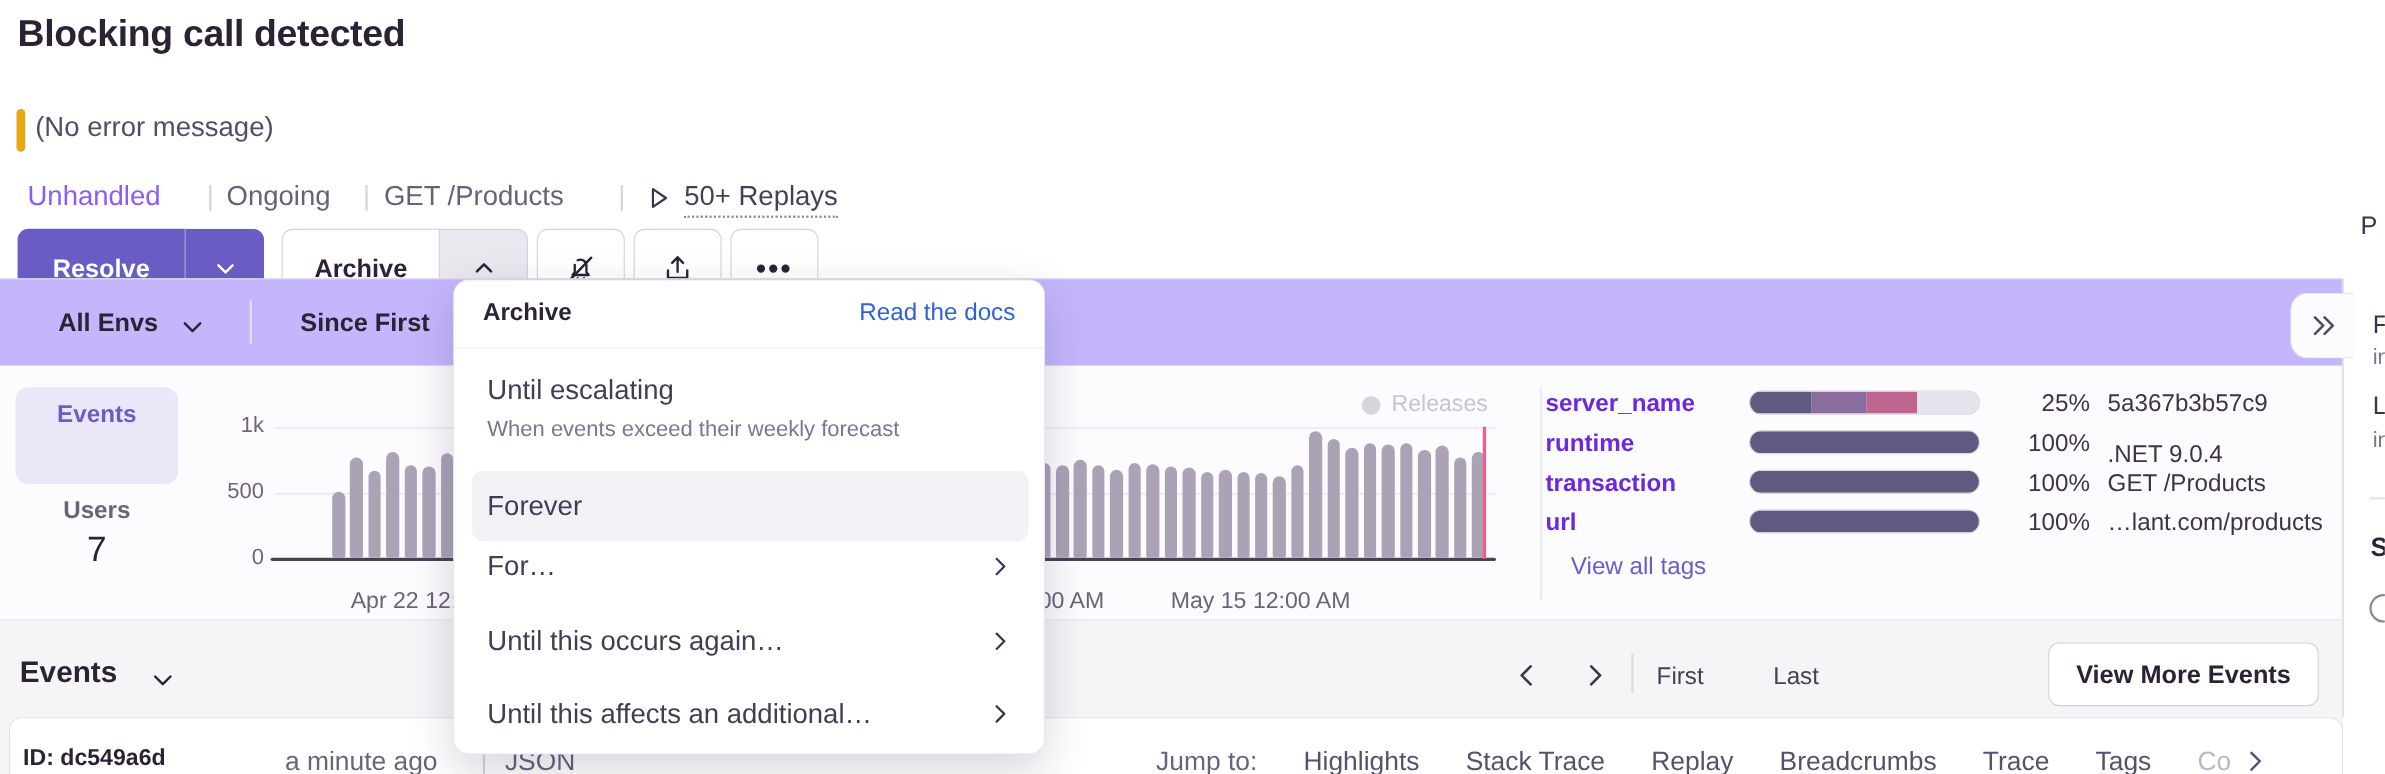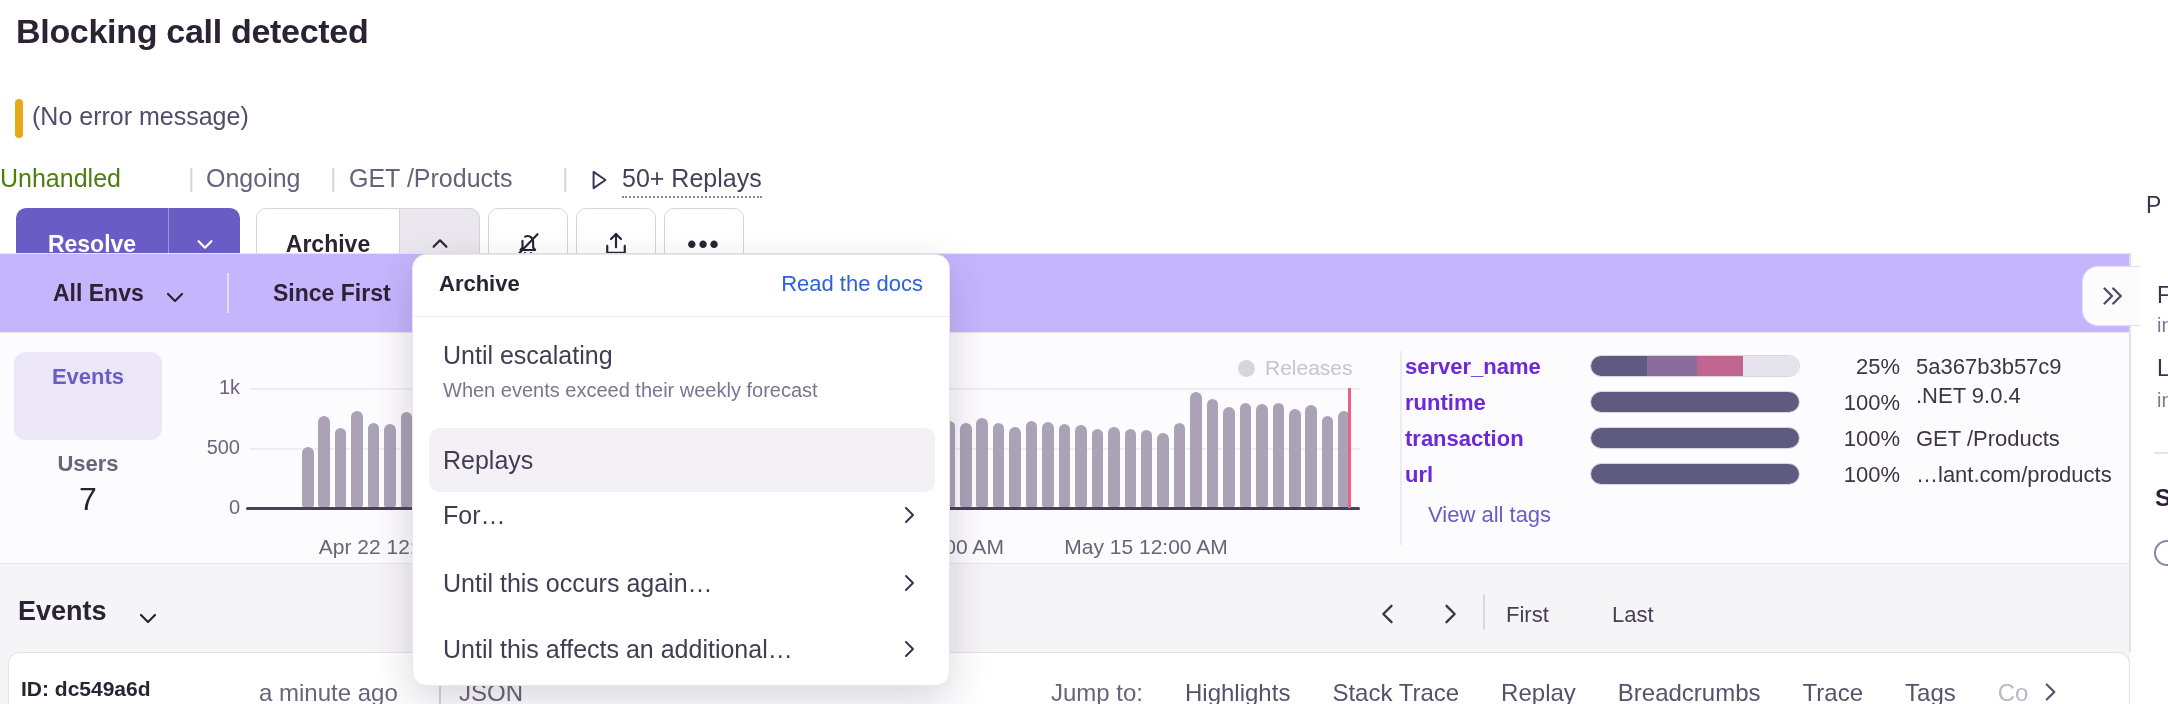--- a/index.html
+++ b/index.html
@@ -11,21 +11,21 @@
   }
   .abs{position:absolute;}
   svg{display:block;}
 
   
   .page-title{left:16px;top:12px;font-size:34px;font-weight:bold;letter-spacing:-0.3px;color:#2b2233;}
   .level-bar{left:15px;top:99px;width:8px;height:39px;border-radius:4px;background:#e7a815;}
   .error-msg{left:32px;top:102px;font-size:25px;color:#554c68;}
   .meta-row{top:164px;height:30px;font-size:25px;}
   .meta-sep{color:#d8d4de;font-size:25px;}
-  .unhandled{left:0;color:#4d7c0f;}
+  .unhandled{left:25px;color:#8b5cf6;}
   .m-ongoing{left:206px;color:#6a6179;}
   .m-txn{left:349px;color:#6a6179;}
   .replays{left:622px;color:#463f58;border-bottom:2px dotted #8d86a0;padding-bottom:2px;cursor:pointer;}
 
   
   .tb{top:172px;height:72px;display:flex;align-items:center;justify-content:center;box-sizing:border-box;margin-top:36px;}
   .btn-primary{background:#6a5cc5;color:#fff;font-weight:bold;font-size:23px;}
   .resolve-main{left:16px;width:152px;border-radius:10px 0 0 10px;}
   .resolve-arrow{left:168px;width:72px;border-radius:0 10px 10px 0;border-left:1px solid rgba(255,255,255,.35);}
   .btn-outline{background:#fff;border:1.5px solid #d7d2dc;font-weight:bold;font-size:23px;color:#2b2233;}
@@ -278,21 +278,21 @@
         <div style="width: 22%; background: rgb(191, 101, 144);"></div>
         <div style="width: 27%; background: rgb(231, 227, 236);"></div>
       </div>
       <div class="abs tag-pct" style="top: 21px;">25%</div>
       <div class="abs tag-val" style="top: 21px;">5a367b3b57c9</div>
       <div class="abs tag-key" style="top: 57px;">runtime</div>
       <div class="abs tag-bar" style="top: 58px;">
         <div style="width: 100%; background: rgb(95, 90, 128);"></div>
       </div>
       <div class="abs tag-pct" style="top: 57px;">100%</div>
-      <div class="abs tag-val" style="top: 50px; text-align: right;">.NET 9.0.4</div>
+      <div class="abs tag-val" style="top: 67px; text-align: right;">.NET 9.0.4</div>
       <div class="abs tag-key" style="top: 93px;">transaction</div>
       <div class="abs tag-bar" style="top: 94px;">
         <div style="width: 100%; background: rgb(95, 90, 128);"></div>
       </div>
       <div class="abs tag-pct" style="top: 93px;">100%</div>
       <div class="abs tag-val" style="top: 93px;">GET /Products</div>
       <div class="abs tag-key" style="top: 129px;">url</div>
       <div class="abs tag-bar" style="top: 130px;">
         <div style="width: 100%; background: rgb(95, 90, 128);"></div>
       </div>
@@ -316,20 +316,21 @@
       </svg>
   </div>
   <div class="abs nav-ch" style="left:1436px;">
     <svg width="28" height="28" viewBox="0 0 24 24" fill="none" stroke="#3e3446" stroke-width="2" stroke-linecap="round" stroke-linejoin="round">
         <path d="M9 5l7 7-7 7"></path>
       </svg>
   </div>
   <div class="abs nav-div"></div>
   <div class="abs nav-opt" style="left:1506px;">First</div>
   <div class="abs nav-opt" style="left:1612px;">Last</div>
+  <div class="abs viewmore">View More Events</div>
 </div>
 
 <div class="abs panel">
   <div class="abs ev-id">ID: dc549a6d</div>
   <div class="abs ev-ago">a minute ago</div>
   <div class="abs ev-sep"></div>
   <div class="abs ev-json">JSON</div>
   <div class="abs jumpto">Jump to:</div>
   <div class="abs jumplinks" id="jumplinks">
       <span>Highlights</span>
@@ -370,21 +371,21 @@
 
 <div class="abs dropdown">
   <div class="abs dd-head">
     <div class="abs dd-title">Archive</div>
     <div class="abs dd-docs">Read the docs</div>
   </div>
   <div id="menu-items">
       <div class="abs dd-item dd-item-title" style="top: 86px;">Until escalating</div>
       <div class="abs dd-item-sub" style="left: 30px; top: 124px;">When events exceed their weekly forecast</div>
       <div class="abs dd-hl" style="top: 173px;"></div>
-      <div class="abs dd-item dd-item-title" style="top: 191px;">Replays</div>
+      <div class="abs dd-item dd-item-title" style="top: 191px;">Forever</div>
       <div class="abs dd-item dd-item-title" style="top: 246px;">For…</div>
       <div class="abs dd-ch" style="top: 248px;">
         <svg width="24" height="24" viewBox="0 0 24 24" fill="none" stroke="#3a3350" stroke-width="2" stroke-linecap="round" stroke-linejoin="round">
           <path d="M9 5l7 7-7 7"></path>
         </svg>
       </div>
       <div class="abs dd-item dd-item-title" style="top: 314px;">Until this occurs again…</div>
       <div class="abs dd-ch" style="top: 316px;">
         <svg width="24" height="24" viewBox="0 0 24 24" fill="none" stroke="#3a3350" stroke-width="2" stroke-linecap="round" stroke-linejoin="round">
           <path d="M9 5l7 7-7 7"></path>

